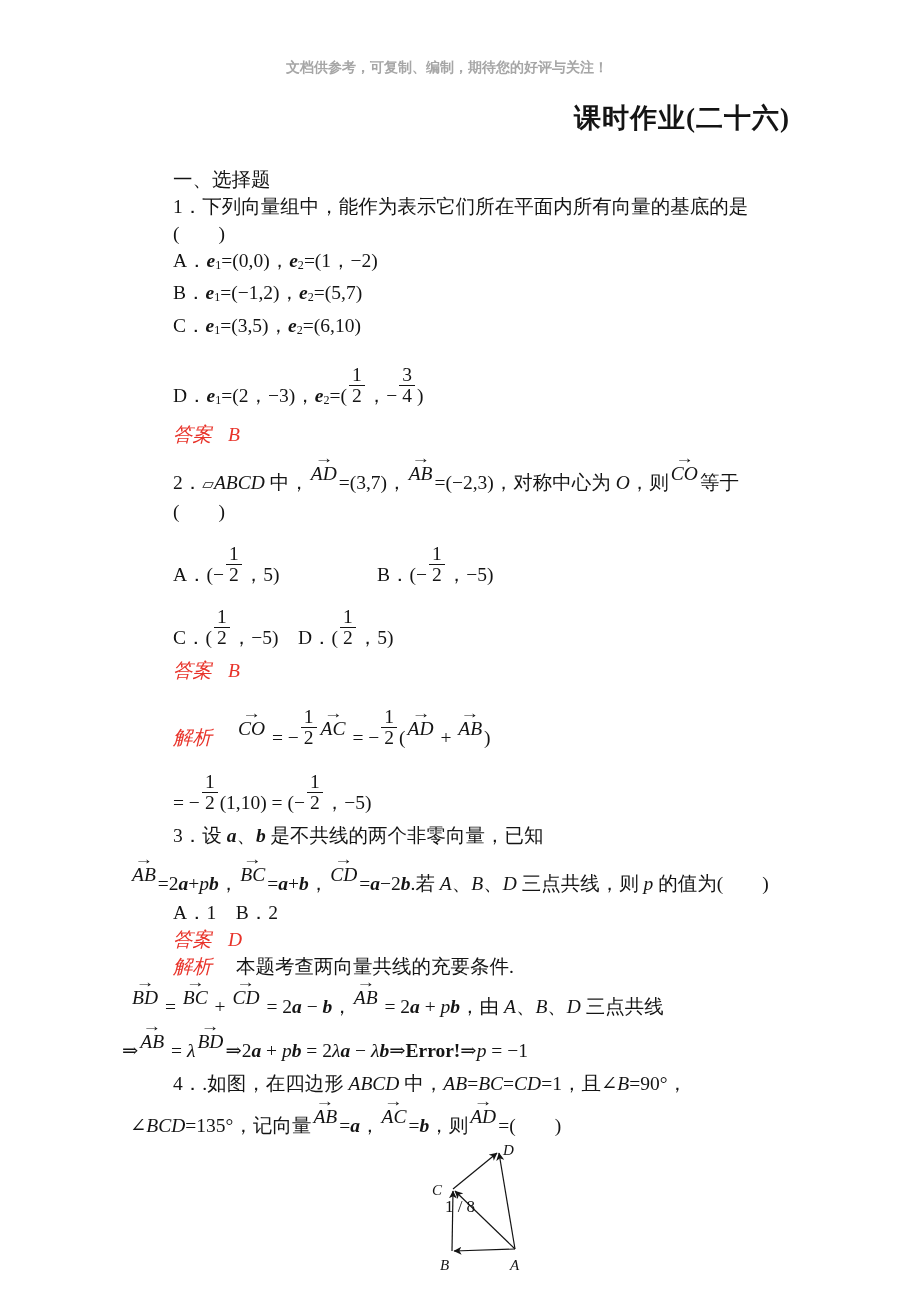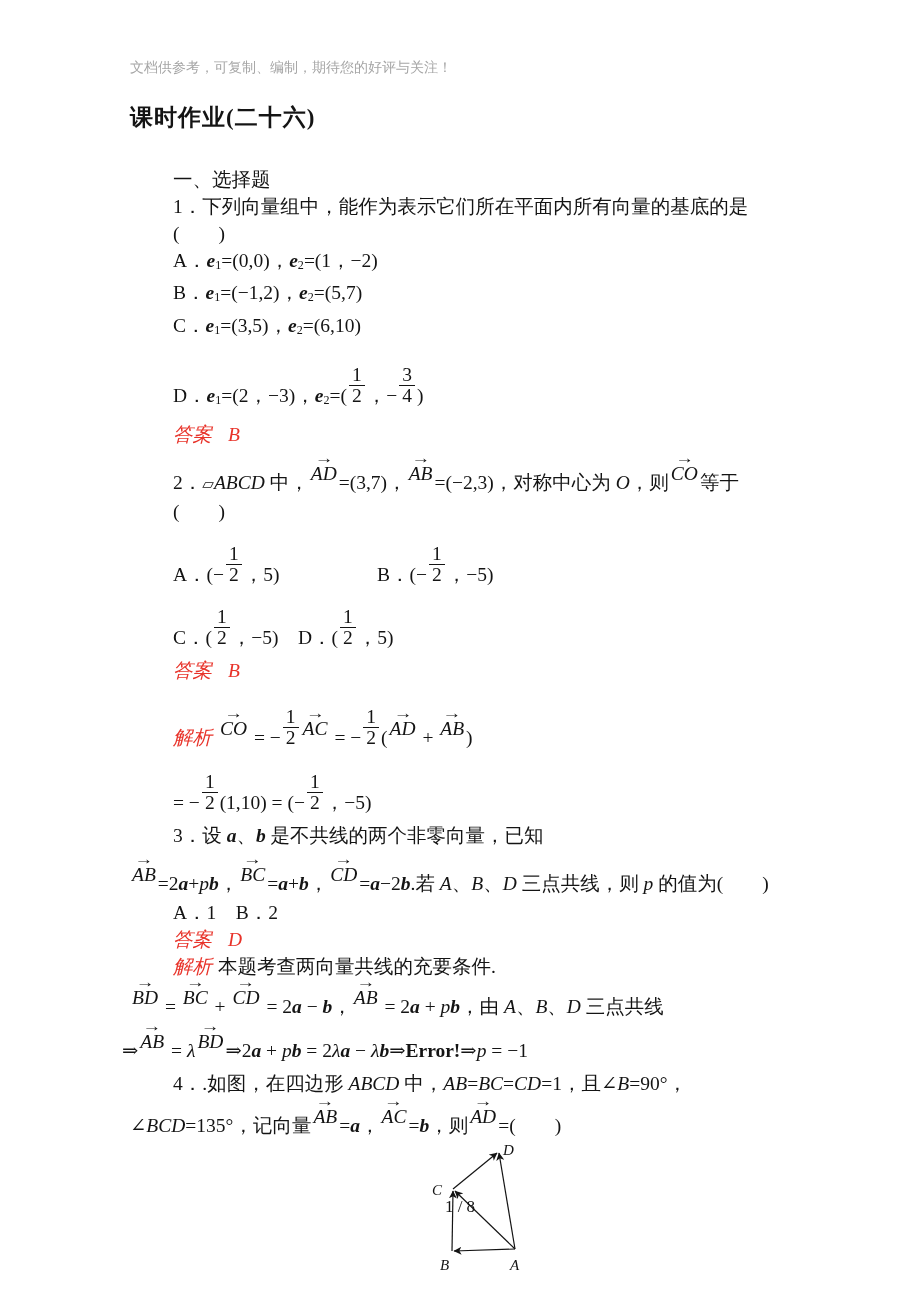--- a/index.html
+++ b/index.html
@@ -4,35 +4,35 @@
 <style>
   :root{ --red:#e8332a; --gray:#a6a6a6; --ink:#141414; }
   html,body{margin:0;padding:0;}
   body{
     width:920px;height:1302px;position:relative;background:#ffffff;
     font-family:"Liberation Serif","DejaVu Serif",serif;
     font-size:19.5px;color:var(--ink);overflow:hidden;
   }
   .doc{padding:58px 130px 0 130px;}
   p{margin:0;line-height:27px;}
-  .hdr-note{font-size:14px;color:var(--gray);text-align:left;margin-right:26px;line-height:20px;}
-  .title{font-size:23px;font-weight:bold;text-align:left;margin-top:22px;line-height:36px;letter-spacing:1px;}
+  .hdr-note{font-size:14px;color:var(--gray);text-align:center;margin-right:26px;line-height:20px;font-weight:bold;}
+  .title{font-size:27px;font-weight:bold;text-align:right;margin-top:22px;line-height:36px;letter-spacing:1px;}
   .sec{font-weight:normal;margin-top:30px;}
   .ind{padding-left:43px;}
   .mt2{margin-top:2px}.mt6{margin-top:6px}.mt8{margin-top:8px}
   .mt10{margin-top:10px}.mt12{margin-top:12px}.mt16{margin-top:16px}.mt20{margin-top:20px}.mt22{margin-top:22px}.mt24{margin-top:24px}
   .outd{margin-left:-8px;}
   .it{font-style:italic;}
   .bi{font-weight:bold;font-style:italic;}
   .bold{font-weight:bold;}
   .sb{font-size:0.62em;vertical-align:-0.2em;}
   .sym{font-family:"DejaVu Sans",sans-serif;font-size:0.78em;}
   .red{color:var(--red);font-style:italic;}
   .ansv{margin-left:16px;}
-  .alabel{margin-right:6px;}
+  .alabel{margin-right:24px;}
   
   .vec{display:inline-block;text-align:center;position:relative;top:-0.42em;margin:0 2px;vertical-align:baseline;}
   .vec-ar{display:block;height:9px;line-height:7px;font-size:15px;transform:scaleX(1.25);}
   .vec-bd{display:block;line-height:19px;font-style:italic;}
   
   .frac{display:inline-block;text-align:center;margin:0 2px;}
   .fn{display:block;line-height:18px;padding:0 3px 1px 3px;border-bottom:1px solid var(--ink);}
   .fd{display:block;line-height:18px;padding-top:1px;}
   .figure{margin-left:300px;margin-top:0;}
   .figure svg{display:block;}

